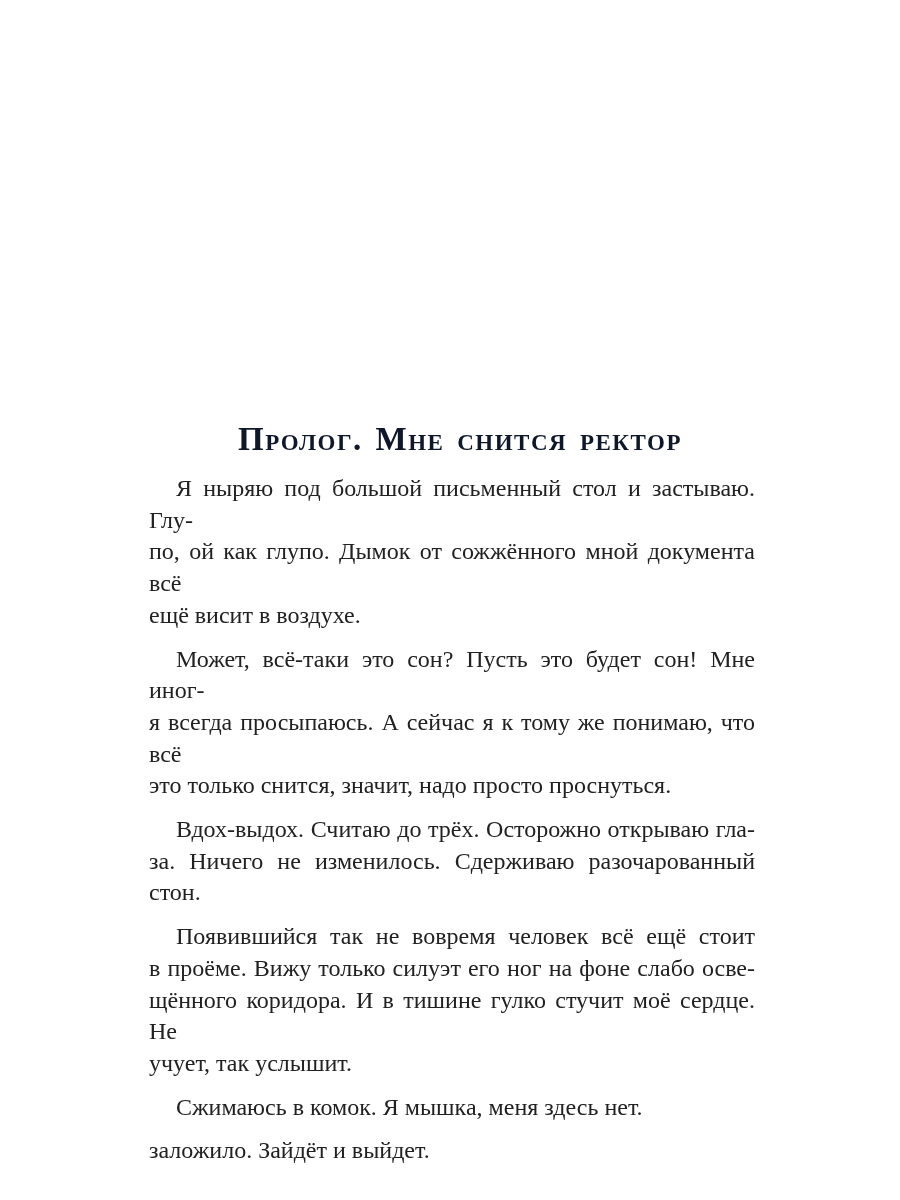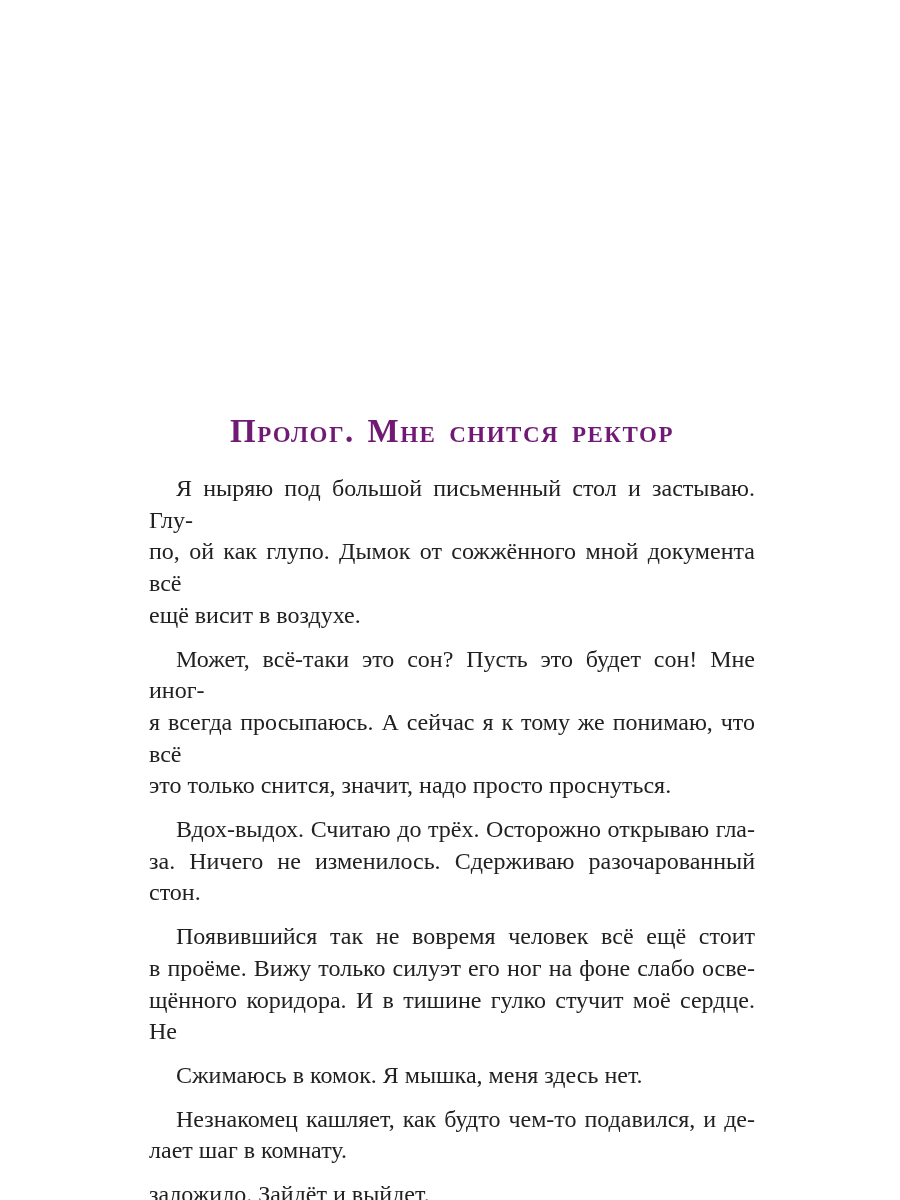--- a/index.html
+++ b/index.html
@@ -13,30 +13,30 @@
     height: 1200px;
     background: #ffffff;
     overflow: hidden;
     font-family: "Liberation Serif", "DejaVu Serif", serif;
   }
   .chapter-title {
     position: absolute;
     top: 411px;
     left: 137px;
     width: 630px;
-    margin: 0;
+    margin: 8px;
     text-align: center;
     font-family: "Liberation Serif", "DejaVu Serif", serif;
     font-size: 33px;
     line-height: 40px;
     font-weight: bold;
     font-variant: small-caps;
     letter-spacing: 1.5px;
     word-spacing: 3px;
-    color: #701a75;
+    color: #0f172a;
   }
   .body-text {
     position: absolute;
     top: 461px;
     left: 137px;
     width: 630px;
     font-size: 24px;
     line-height: 31.7px;
     color: #212121;
   }
@@ -77,25 +77,22 @@
       </div>
       <div class="paragraph">
         <div class="line first-line">Вдох-выдох. Считаю до трёх. Осторожно открываю гла-</div>
         <div class="line">за. Ничего не изменилось. Сдерживаю разочарованный</div>
         <div class="line para-last">стон.</div>
       </div>
       <div class="paragraph">
         <div class="line first-line">Появившийся так не вовремя человек всё ещё стоит</div>
         <div class="line">в проёме. Вижу только силуэт его ног на фоне слабо осве-</div>
         <div class="line">щённого коридора. И в тишине гулко стучит моё сердце. Не</div>
+        <div class="line para-last">учует, так услышит.</div>
       </div>
       <div class="paragraph">
         <div class="line first-line para-last">Сжимаюсь в комок. Я мышка, меня здесь нет.</div>
-      </div>
-      <div class="paragraph">
-        <div class="line first-line">Незнакомец кашляет, как будто чем-то подавился, и де-</div>
-        <div class="line para-last">лает шаг в комнату.</div>
       </div>
       <div class="paragraph">
         <div class="line para-last">заложило. Зайдёт и выйдет.</div>
       </div>
     </div>
 </div>
 
 </body></html>

